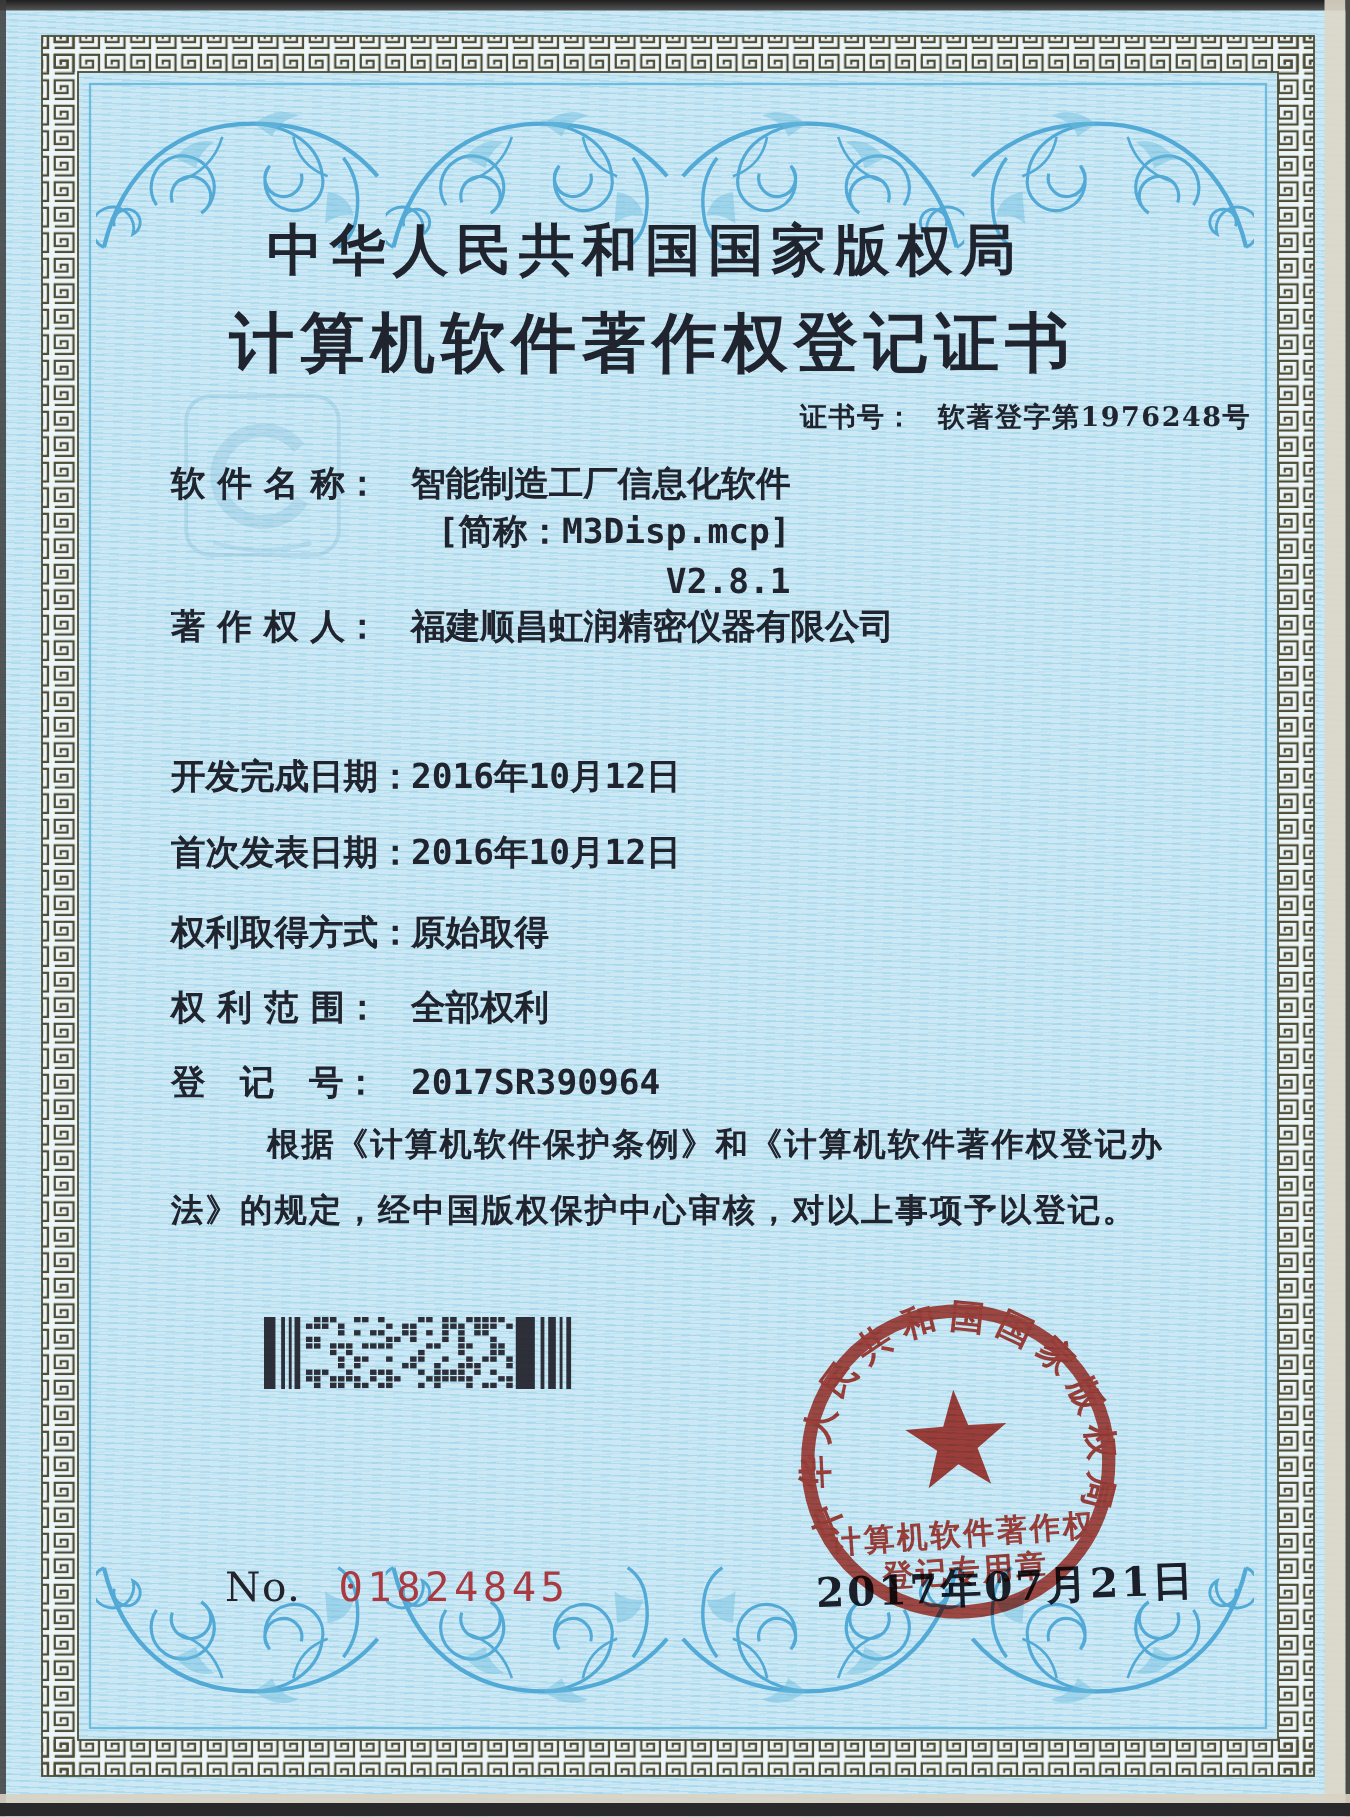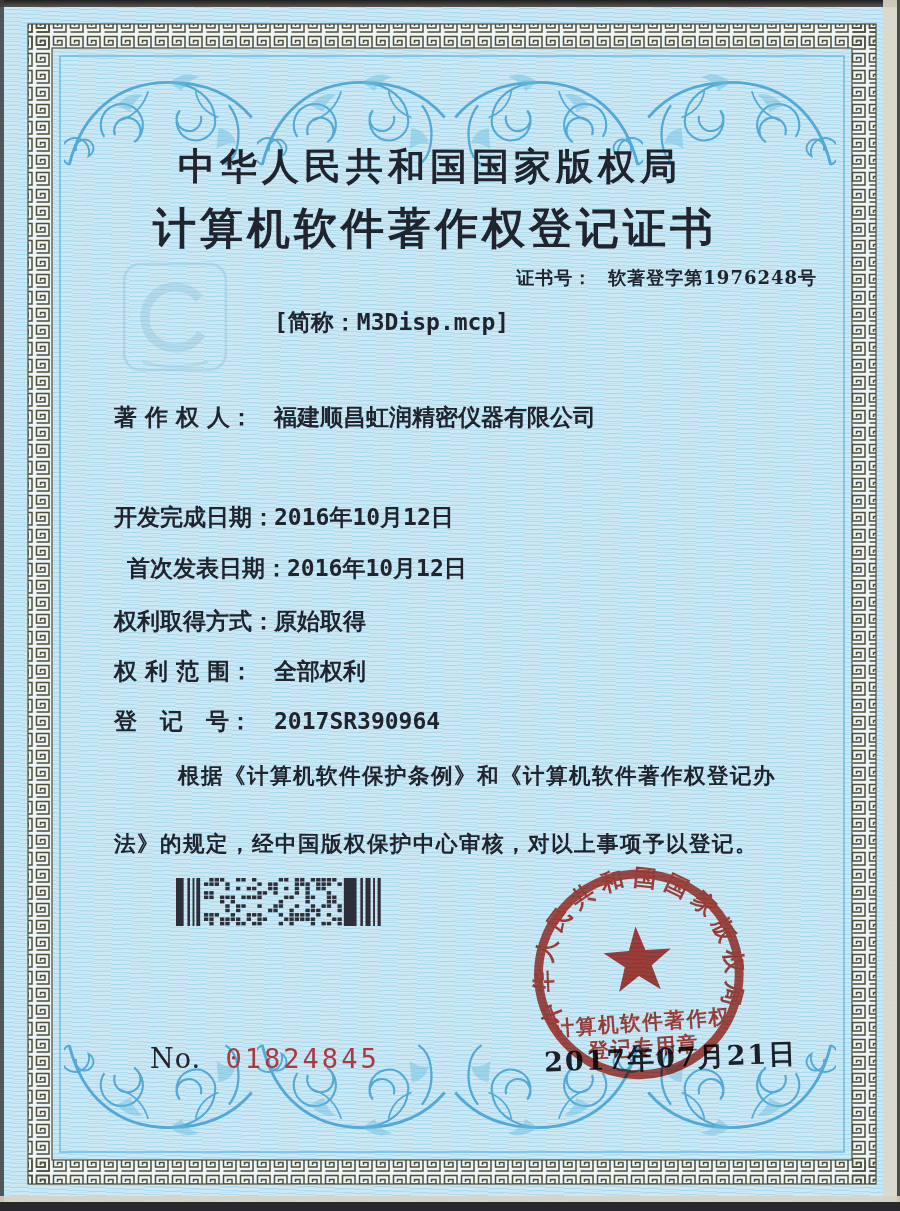--- a/index.html
+++ b/index.html
@@ -34,40 +34,40 @@
   
   .authority{
     position:absolute;top:142px;left:0;width:860px;text-align:center;z-index:2;
     font-size:37px;font-weight:bold;letter-spacing:5px;
   }
   .cert-title{
     position:absolute;top:200px;left:0;width:870px;text-align:center;z-index:2;
     font-size:43px;font-weight:bold;letter-spacing:4px;
   }
   .cert-no{
-    position:absolute;top:266px;left:0;width:900px;text-align:right;padding-right:83px;
+    position:absolute;top:266px;left:0;width:900px;text-align:right;padding-right:66px;
     box-sizing:border-box;font-size:18px;font-weight:bold;letter-spacing:1px;z-index:2;
   }
   .cert-no .gap{display:inline-block;width:16px;}
   
   .row{position:absolute;left:114px;z-index:2;font-size:23px;font-weight:bold;white-space:nowrap;}
   .row .label{display:inline-block;width:160px;}
   .row .sub{margin-left:160px;}
   .mono{font-family:"DejaVu Sans Mono","Liberation Mono",monospace;text-align:right;}
   .r-name{top:306px;line-height:33px;}
   .r-owner{top:402px;}
   .r-dev{top:502px;}
-  .r-pub{top:553px;margin-left:13px;}
+  .r-pub{top:553px;}
   .r-method{top:606px;}
   .r-scope{top:656px;}
   .r-reg{top:706px;}
   
   .statement{
     position:absolute;left:114px;top:742px;width:680px;z-index:2;margin:0;
-    font-size:21.5px;font-weight:bold;letter-spacing:1.5px;line-height:68px;text-indent:64px;
+    font-size:21.5px;font-weight:bold;letter-spacing:1.5px;line-height:44px;text-indent:64px;
   }
   
   .barcode{position:absolute;left:176px;top:878px;width:206px;height:48px;z-index:2;opacity:.92;}
   
   .seal{position:absolute;left:528px;top:866px;width:222px;height:222px;z-index:3;
         mix-blend-mode:multiply;opacity:.93;transform:rotate(-4deg);}
   .seal-date{
     position:absolute;left:544px;top:1040px;z-index:3;font-size:27px;font-weight:bold;
     letter-spacing:2px;color:#23232c;transform:rotate(-2deg);mix-blend-mode:multiply;
   }
@@ -157,21 +157,25 @@
     <path d="M22,102 q32,10 64,0" stroke="rgba(120,180,210,.45)" stroke-width="3" fill="none"></path>
   </svg>
 
   <div class="authority">中华人民共和国国家版权局</div>
   <div class="cert-title">计算机软件著作权登记证书</div>
   <div class="cert-no">
     <span>证书号：</span><span class="gap"></span><span>软著登字第1976248号</span>
   </div>
 
   <div class="row r-name">
+    <div>
+      <span class="label">软 件 名 称：</span><span>智能制造工厂信息化软件</span>
+    </div>
     <div class="sub mono">[简称：M3Disp.mcp]</div>
+    <div class="sub mono">V2.8.1</div>
   </div>
 
   <div class="row r-owner">
     <span class="label">著 作 权 人：</span><span>福建顺昌虹润精密仪器有限公司</span>
   </div>
 
   <div class="row r-dev">
     <span class="label">开发完成日期：</span><span class="mono">2016年10月12日</span>
   </div>
 

